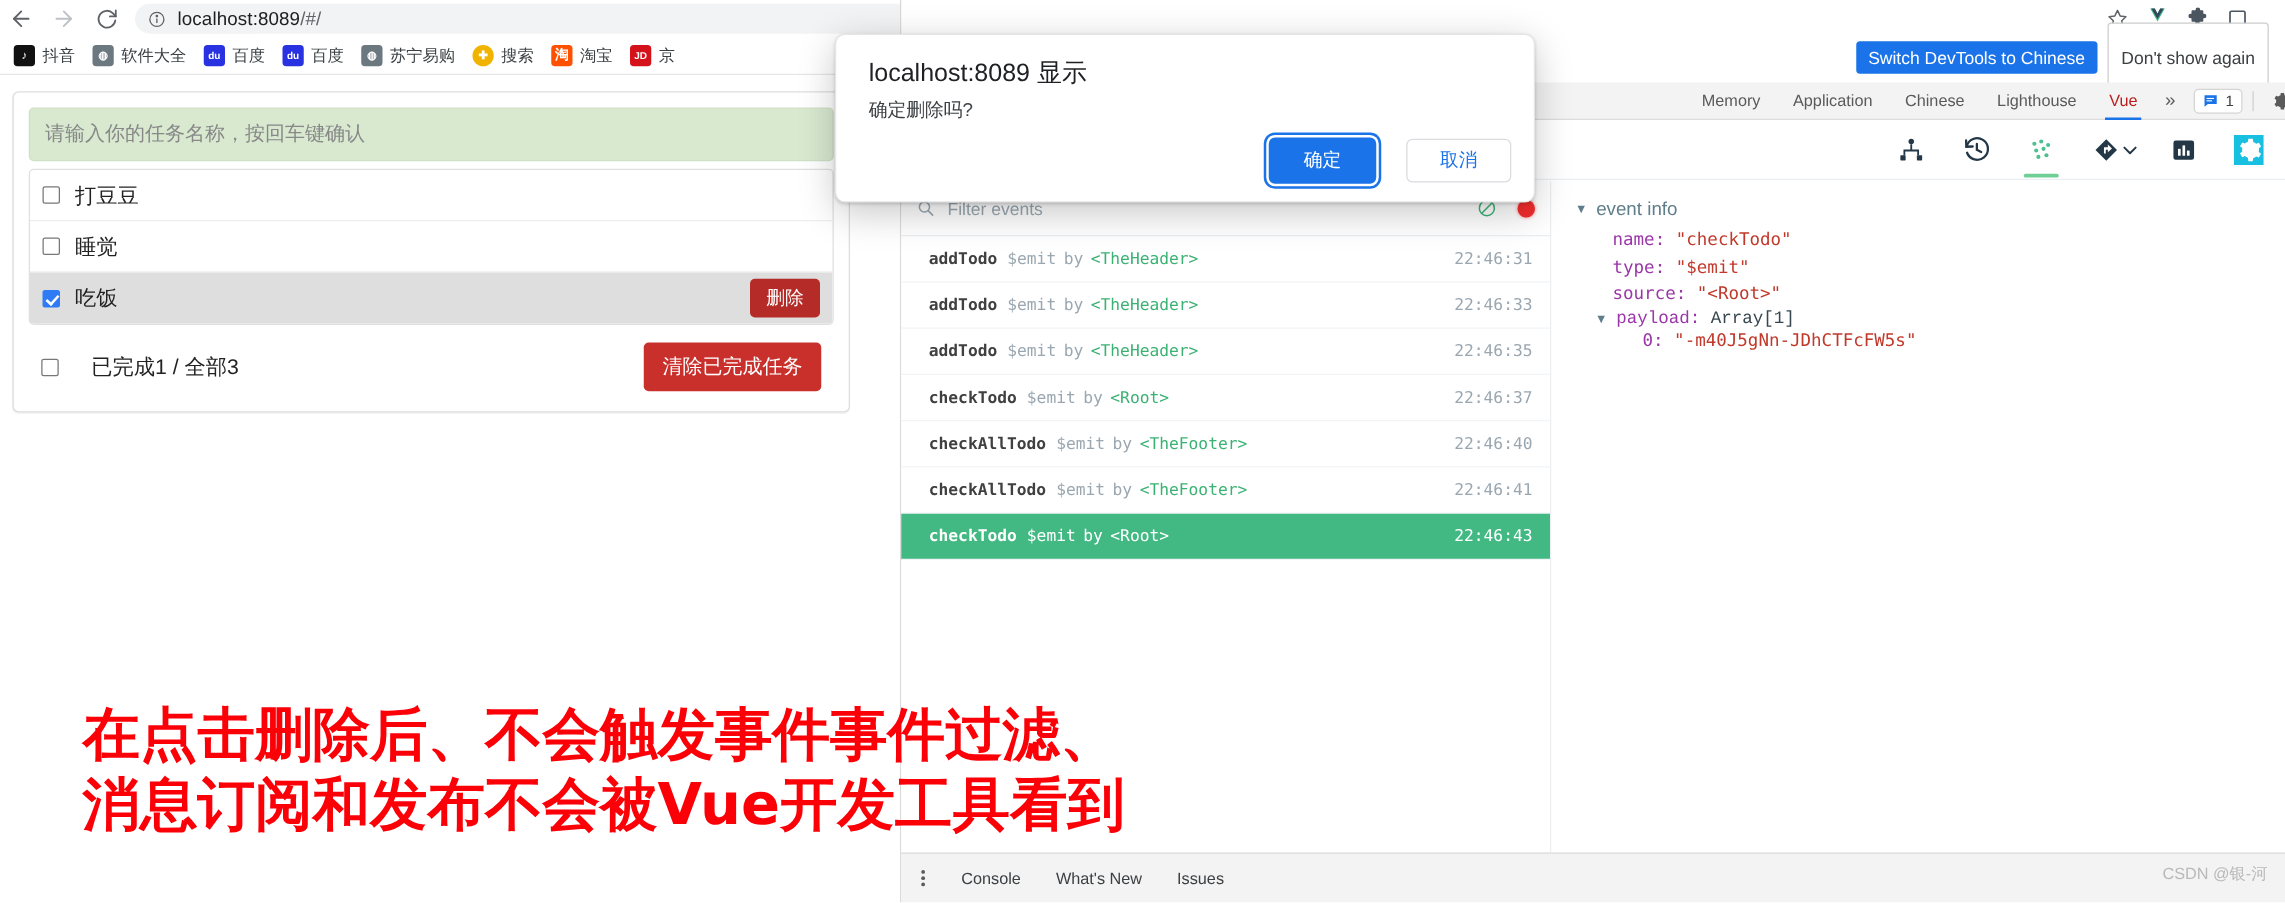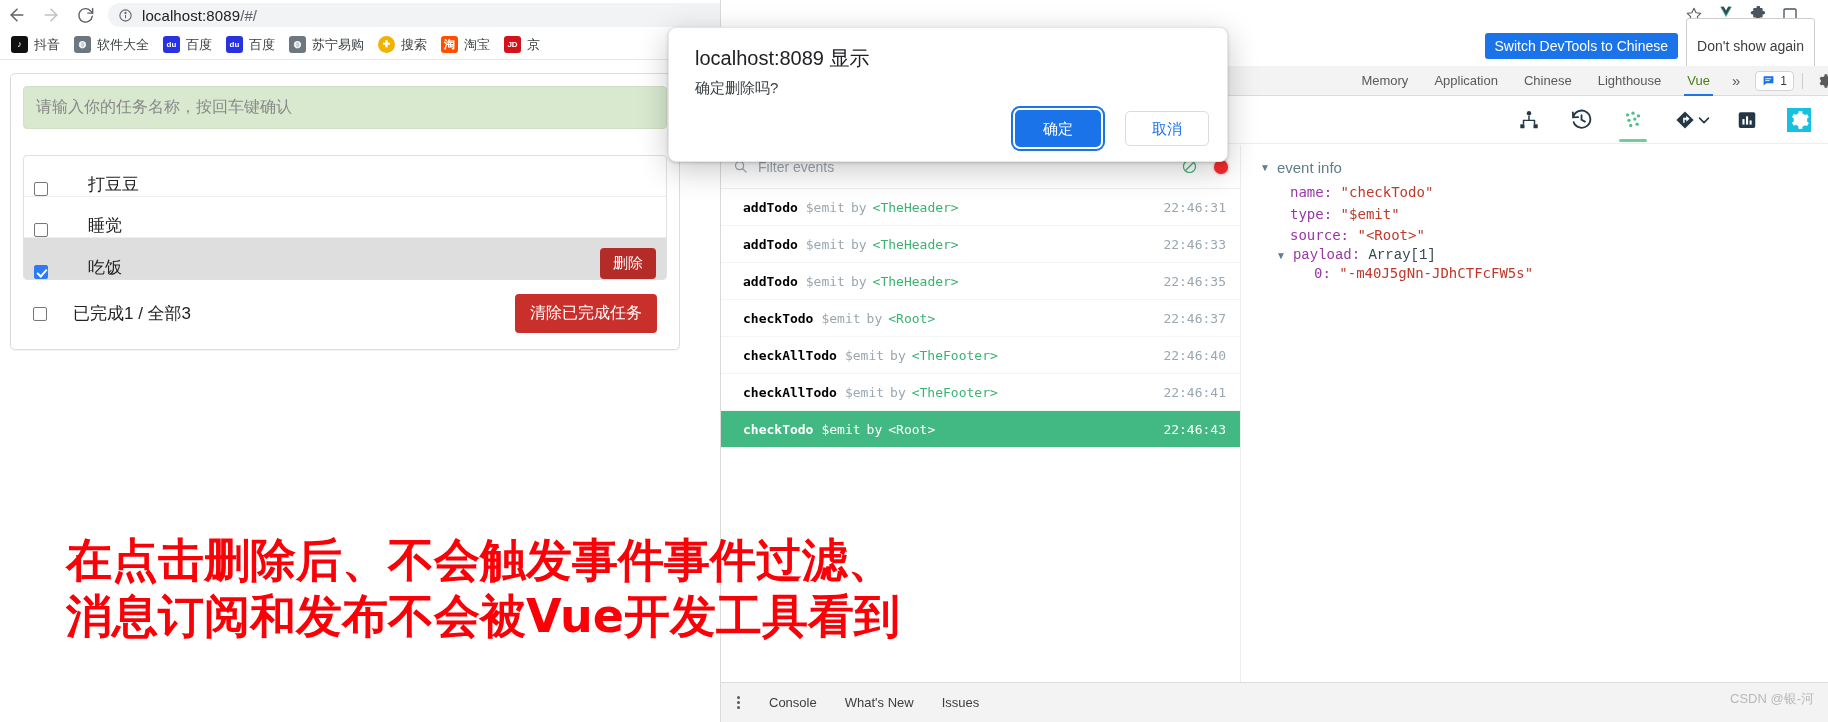--- a/index.html
+++ b/index.html
@@ -60,26 +60,26 @@
   .page { position: absolute; left: 0; top: 60px; width: 1828px; height: 662px; background: #fff; }
   .todo-container {
     position: absolute; left: 10px; top: 13px; width: 670px;
     border: 1px solid #ddd; border-radius: 5px; background: #fff;
     padding: 12px 12px 14px 12px;
     box-shadow: 0 1px 1px rgba(0,0,0,.05);
   }
   .todo-input {
     width: 100%; height: 43px; background: #d8e9d0; border: 1px solid #cfe0c6;
     border-radius: 4px; padding: 0 12px; font-size: 16px; color: #888;
-    display: flex; align-items: center; margin-bottom: 26px;
+    display: flex; align-items: center; margin-bottom: 6px;
   }
   .todo-list { border: 1px solid #e0e0e0; border-radius: 4px; overflow: hidden; }
   .todo-item {
-    height: 41px; display: flex; align-items: flex-end; padding: 0 10px;
-    border-bottom: 1px solid #eee; font-size: 17px; color: #222; gap: 28px;
+    height: 41px; display: flex; align-items: center; padding: 0 10px;
+    border-bottom: 1px solid #eee; font-size: 17px; color: #222;
   }
   .todo-item:last-child { border-bottom: none; }
   .todo-item.selected { background: #dedede; }
   .todo-item .cb {
     width: 14px; height: 14px; border: 1px solid #777; border-radius: 2px;
     background: #fff; margin-right: 12px; flex: none; position: relative;
   }
   .todo-item .cb.checked { background: #2f7bf6; border-color: #2f7bf6; }
   .todo-item .cb.checked::after {
     content: ""; position: absolute; left: 4px; top: 1px;
@@ -102,21 +102,21 @@
   }
   .todo-footer .count { flex: 1; }
   .btn-clear {
     background: #c9302c; color: #fff; border: none; border-radius: 4px;
     font-size: 16px; padding: 9px 15px; cursor: pointer;
     font-family: "Liberation Sans", sans-serif;
   }
 
   
   .annotation {
-    position: absolute; left: 66px; top: 532px; z-index: 40;
+    position: absolute; left: 66px; top: 559px; z-index: 40;
     color: #fb0007; font-size: 46px; line-height: 1.22;
     font-weight: bold; white-space: nowrap; pointer-events: none;
     font-family: "DejaVu Sans", sans-serif;
   }
 
   
   .js-dialog {
     position: absolute; left: 668px; top: 27px; width: 560px; height: 135px;
     background: #fff; border-radius: 8px; z-index: 60;
     box-shadow: 0 1px 3px rgba(0,0,0,.18), 0 8px 30px rgba(0,0,0,.22);
@@ -170,21 +170,21 @@
     position: absolute; left: 16px; top: 66px; width: 1108px; height: 30px;
     background: #f3f3f3; border-bottom: 1px solid #dcdcdc;
     display: flex; align-items: center; justify-content: flex-end;
     padding-right: 6px;
   }
   .dt-tab {
     font-size: 13px; color: #5a5a5a; padding: 0 13px; height: 30px;
     display: flex; align-items: center; cursor: pointer; position: relative;
     white-space: nowrap;
   }
-  .dt-tab.active { color: #4d7c0f; }
+  .dt-tab.active { color: #b91c1c; }
   .dt-tab.active::after {
     content: ""; position: absolute; left: 10px; right: 10px; bottom: 0;
     height: 2px; background: #1a73e8;
   }
   .dt-tab-more { font-size: 15px; color: #5a5a5a; padding: 0 9px; cursor: pointer; }
   .dt-msg-badge {
     display: flex; align-items: center; gap: 5px; font-size: 12px;
     color: #3c4043; border: 1px solid #d4d4d4; border-radius: 4px;
     padding: 2px 6px; margin-left: 6px; cursor: pointer; background:#fff;
   }
@@ -224,21 +224,21 @@
   .ev-rec-dot {
     width: 14px; height: 14px; border-radius: 50%; background: #f22c2c;
     cursor: pointer; box-shadow: 0 0 3px rgba(242,44,44,.6);
   }
   .ev-row {
     height: 37px; display: flex; align-items: center; padding: 0 14px 0 22px;
     border-bottom: 1px solid #f2f4f5;
     font-family: "DejaVu Sans Mono", monospace; font-size: 13px;
   }
   .ev-row.sel { background: #42b883; }
-  .ev-name { color: #000000; font-weight: bold; margin-right: 8px; }
+  .ev-name { color: #404040; font-weight: bold; margin-right: 8px; }
   .ev-type { color: #9aa7b1; margin-right: 6px; }
   .ev-by { color: #9aa7b1; margin-right: 6px; }
   .ev-src { color: #3bb273; flex: 1; }
   .ev-time { color: #9aa7b1; }
   .ev-row.sel .ev-name, .ev-row.sel .ev-type,
   .ev-row.sel .ev-by, .ev-row.sel .ev-src, .ev-row.sel .ev-time { color: #ffffff; }
 
   
   .info-pane {
     position: absolute; left: 521px; top: 145px; right: 0; bottom: 40px;

